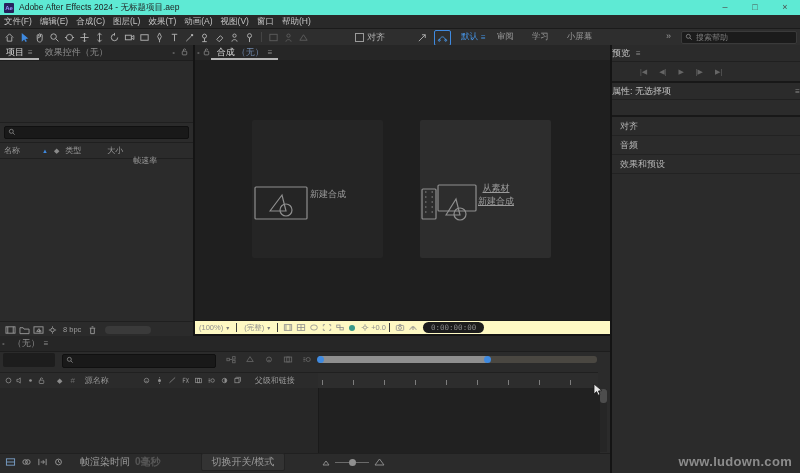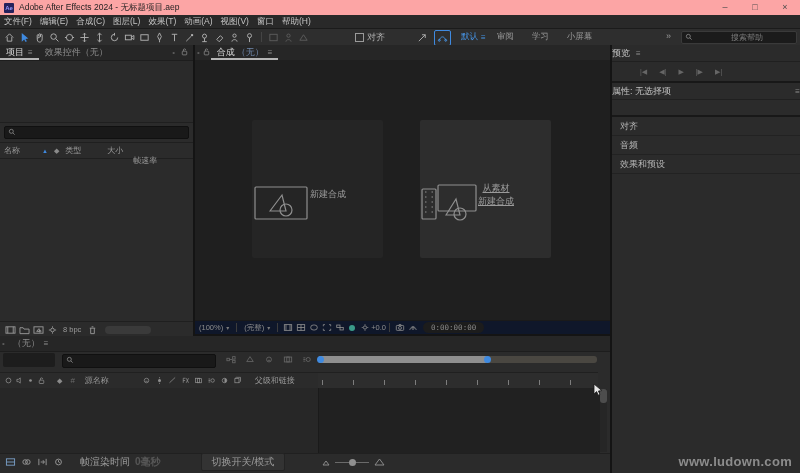--- a/index.html
+++ b/index.html
@@ -2,21 +2,21 @@
 <html><head>
 <meta charset="utf-8">
 <style>
   html,body{margin:0;padding:0;background:#101010;}
   .app{position:relative;width:800px;height:473px;background:#141414;overflow:hidden;
        font-family:"Liberation Sans","DejaVu Sans",sans-serif;color:#9a9a9a;font-size:9px;
        -webkit-font-smoothing:antialiased;}
   .abs{position:absolute;}
 
   
-  .titlebar{position:absolute;left:0;top:0;width:800px;height:15px;background:#fca5a5;
+  .titlebar{position:absolute;left:0;top:0;width:800px;height:15px;background:#5eead4;
             display:flex;align-items:center;color:#2a2a2a;}
   .ae-badge{width:10px;height:10px;margin-left:4px;background:#26215c;color:#9a9aff;
             font-size:6px;font-weight:bold;display:flex;align-items:center;justify-content:center;border-radius:1px;}
   .win-title{margin-left:5px;font-size:8.5px;color:#1f1f1f;}
   .win-controls{margin-left:auto;display:flex;height:15px;}
   .win-controls span{width:30px;text-align:center;line-height:15px;color:#4c4c4c;font-size:9px;}
 
   
   .menubar{position:absolute;left:0;top:15px;width:800px;height:13px;background:#292929;
            display:flex;align-items:center;border-bottom:1px solid #1b1b1b;}
@@ -32,21 +32,21 @@
   .ti.dim svg{opacity:.35;}
   .tdiv{width:1px;height:10px;background:#444;margin:0 4px;}
   .snap{position:absolute;left:355px;top:0;height:16px;display:flex;align-items:center;color:#b0b0b0;}
   .snap .box{width:7px;height:7px;border:1px solid #9a9a9a;margin-right:3px;}
   .ws-tabs{position:absolute;left:452px;top:0;height:16px;display:flex;align-items:center;}
   .ws-tabs .ws{padding:0 9px;color:#9a9a9a;font-size:8.5px;white-space:nowrap;}
   .ws-tabs .ws.active{color:#4796e8;}
   .ws-tabs .ws-menu{color:#4796e8;font-size:8px;margin-left:-6px;margin-right:2px;}
   .ovf{position:absolute;left:666px;top:2px;color:#9a9a9a;font-size:9px;}
   .help-search{position:absolute;left:681px;top:2px;width:114px;height:11px;background:#1b1b1b;
-               border:1px solid #3a3a3a;border-radius:2px;display:flex;align-items:center;gap:35px;}
+               border:1px solid #3a3a3a;border-radius:2px;display:flex;align-items:center;}
   .help-search input{background:transparent;border:none;outline:none;color:#9a9a9a;font-size:8px;
                      width:88px;padding:0;font-family:inherit;}
   .mag svg{width:8px;height:8px;stroke:#8a8a8a;fill:none;stroke-width:1.2;margin:0 3px;}
 
   
   .panel{position:absolute;background:#2b2b2b;}
   .ptabs{height:15px;display:flex;align-items:center;background:#262626;border-bottom:1px solid #1d1d1d;}
   .ptab{padding:0 6px;height:15px;display:flex;align-items:center;color:#8d8d8d;white-space:nowrap;}
   .ptab.active{color:#d6d6d6;box-shadow:inset 0 -2px 0 #b5b5b5;}
   .hmb{color:#8d8d8d;font-size:8px;margin-left:4px;}
@@ -71,21 +71,21 @@
 
   
   #comp{left:195px;top:45px;width:415px;height:288px;}
   .viewer{position:absolute;left:0;top:15px;width:415px;height:260px;background:#1f1f1f;}
   .card{position:absolute;top:60px;width:131px;height:138px;border-radius:2px;display:flex;flex-direction:row;align-items:center;}
   .card .cicon{margin-top:30px;}
   .card .cicon svg{width:58px;height:44px;stroke:#8f8f8f;fill:none;stroke-width:1.2;}
   .card .clabel{margin-top:12px;color:#9f9f9f;font-size:9px;text-align:center;line-height:1.45;}
   #card-new{left:57px;background:#252525;}
   #card-footage{left:225px;background:#2d2d2d;text-decoration:underline;}
-  .comp-foot{position:absolute;left:0;top:275px;width:415px;height:13px;background:#0f172a;
+  .comp-foot{position:absolute;left:0;top:275px;width:415px;height:13px;background:#fef9c3;
              border-top:1px solid #1a1a1a;display:flex;align-items:center;font-size:7.5px;color:#8f8f8f;}
   .cf-dd{display:flex;align-items:center;margin:0 4px;white-space:nowrap;}
   .cf-dd .caret{font-size:6px;margin-left:3px;color:#7a7a7a;}
   .cf-div{width:1px;height:9px;background:#3c3c3c;margin:0 3px;}
   .cfi{width:13px;height:11px;display:flex;align-items:center;justify-content:center;}
   .cfi svg{width:10px;height:9px;stroke:#8f8f8f;fill:none;stroke-width:1;}
   .teal{width:6px;height:6px;border-radius:50%;background:#3a9a8a;margin:0 3px;}
   .tc-pill{background:#1c1c1c;border-radius:6px;padding:1px 8px;color:#8a8a8a;
            font-family:"DejaVu Sans Mono",monospace;font-size:7.5px;margin-left:4px;}
 

